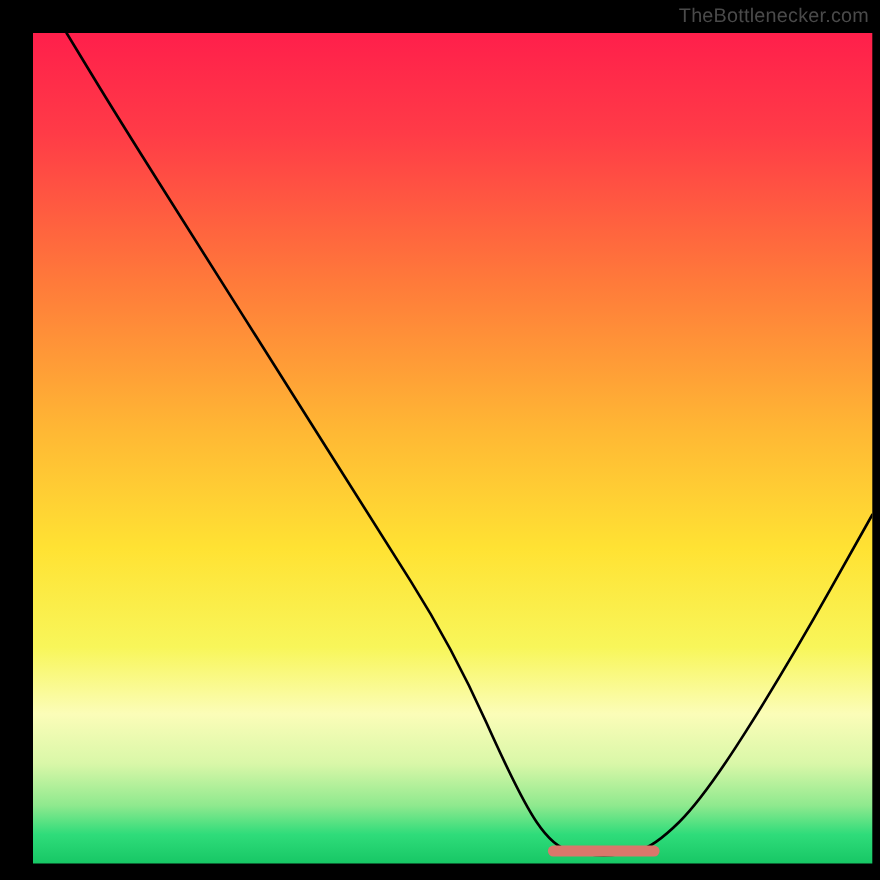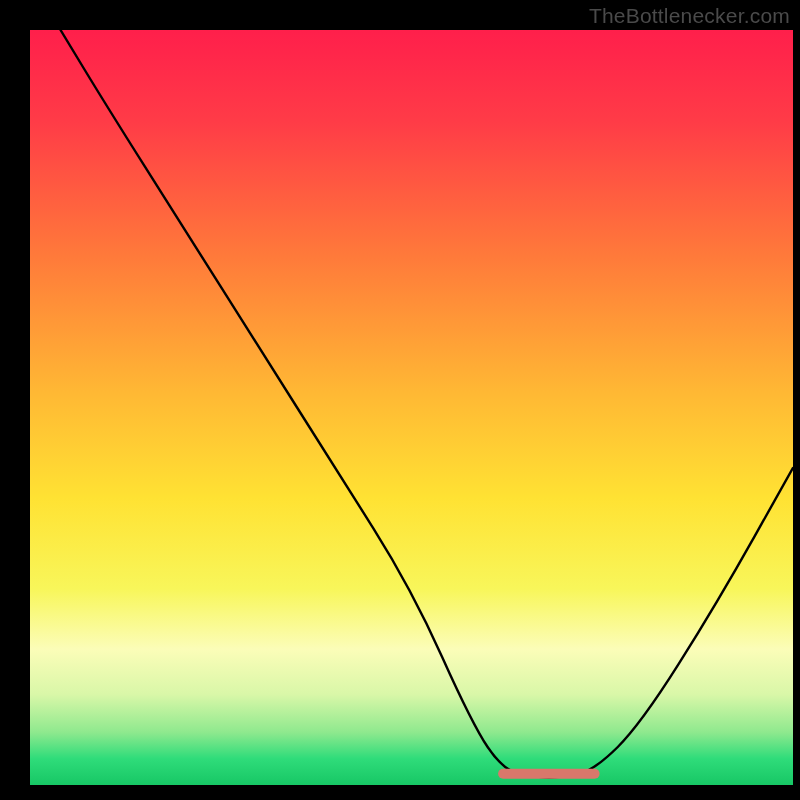--- a/index.html
+++ b/index.html
@@ -17,21 +17,21 @@
     top: 0;
     left: 0;
     width: 800px;
     height: 800px;
   }
   .watermark {
     position: absolute;
     top: 4px;
     right: 10px;
     color: #4a4a4a;
-    font-size: 21px;
+    font-size: 18px;
     font-weight: 500;
     letter-spacing: 0.2px;
   }
 </style>
 </head>
 <body>
 
 <svg class="frame" viewBox="0 0 800 800" xmlns="http://www.w3.org/2000/svg">
   <defs>
     <linearGradient id="bg-grad" x1="0" y1="0" x2="0" y2="1">

